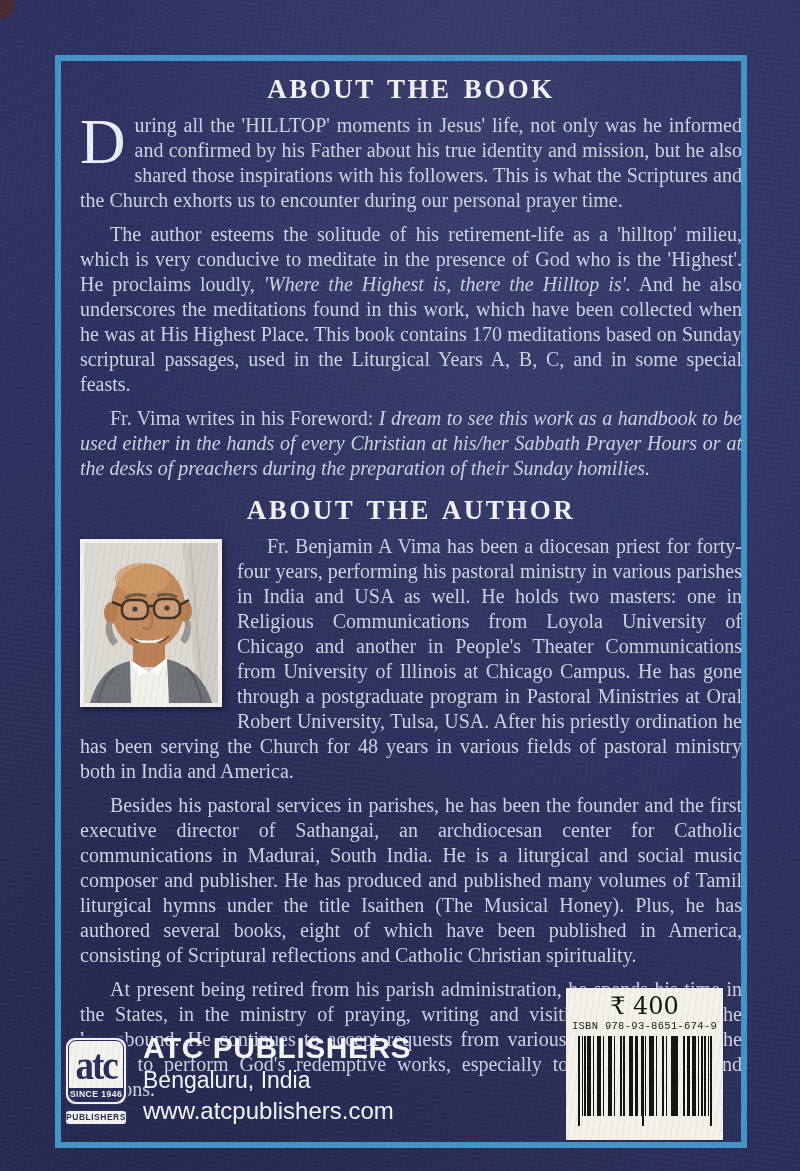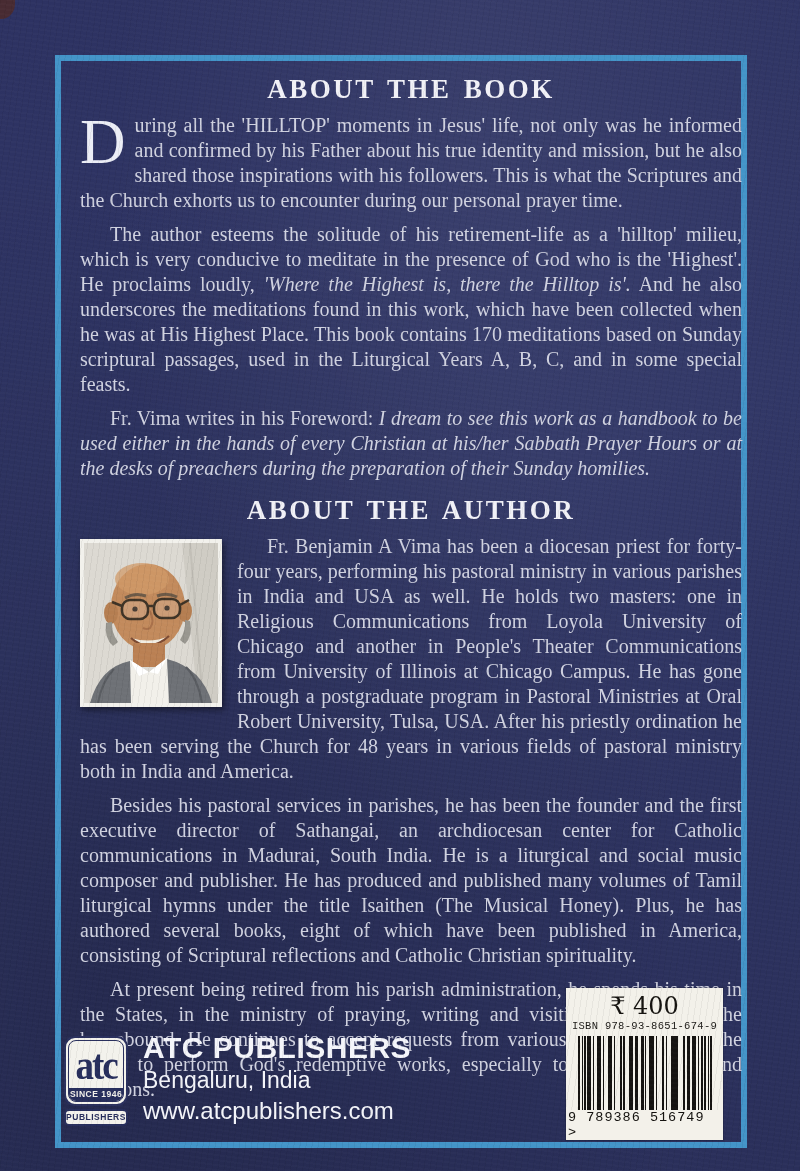--- a/index.html
+++ b/index.html
@@ -183,17 +183,16 @@
     <div class="pub-city">Bengaluru, India</div>
     <div class="pub-site">www.atcpublishers.com</div>
   </div>
 
   <div class="barcode-box">
     <div class="price">₹ 400</div>
     <div class="isbn">ISBN 978-93-8651-674-9</div>
     <div class="bars">
         <span class="guard-mid"></span>
       </div>
-    <div class="digits">9 789386 516749 &gt;</div>
   </div>
 
   <div class="texture"></div>
 </div>
 
 </body></html>

